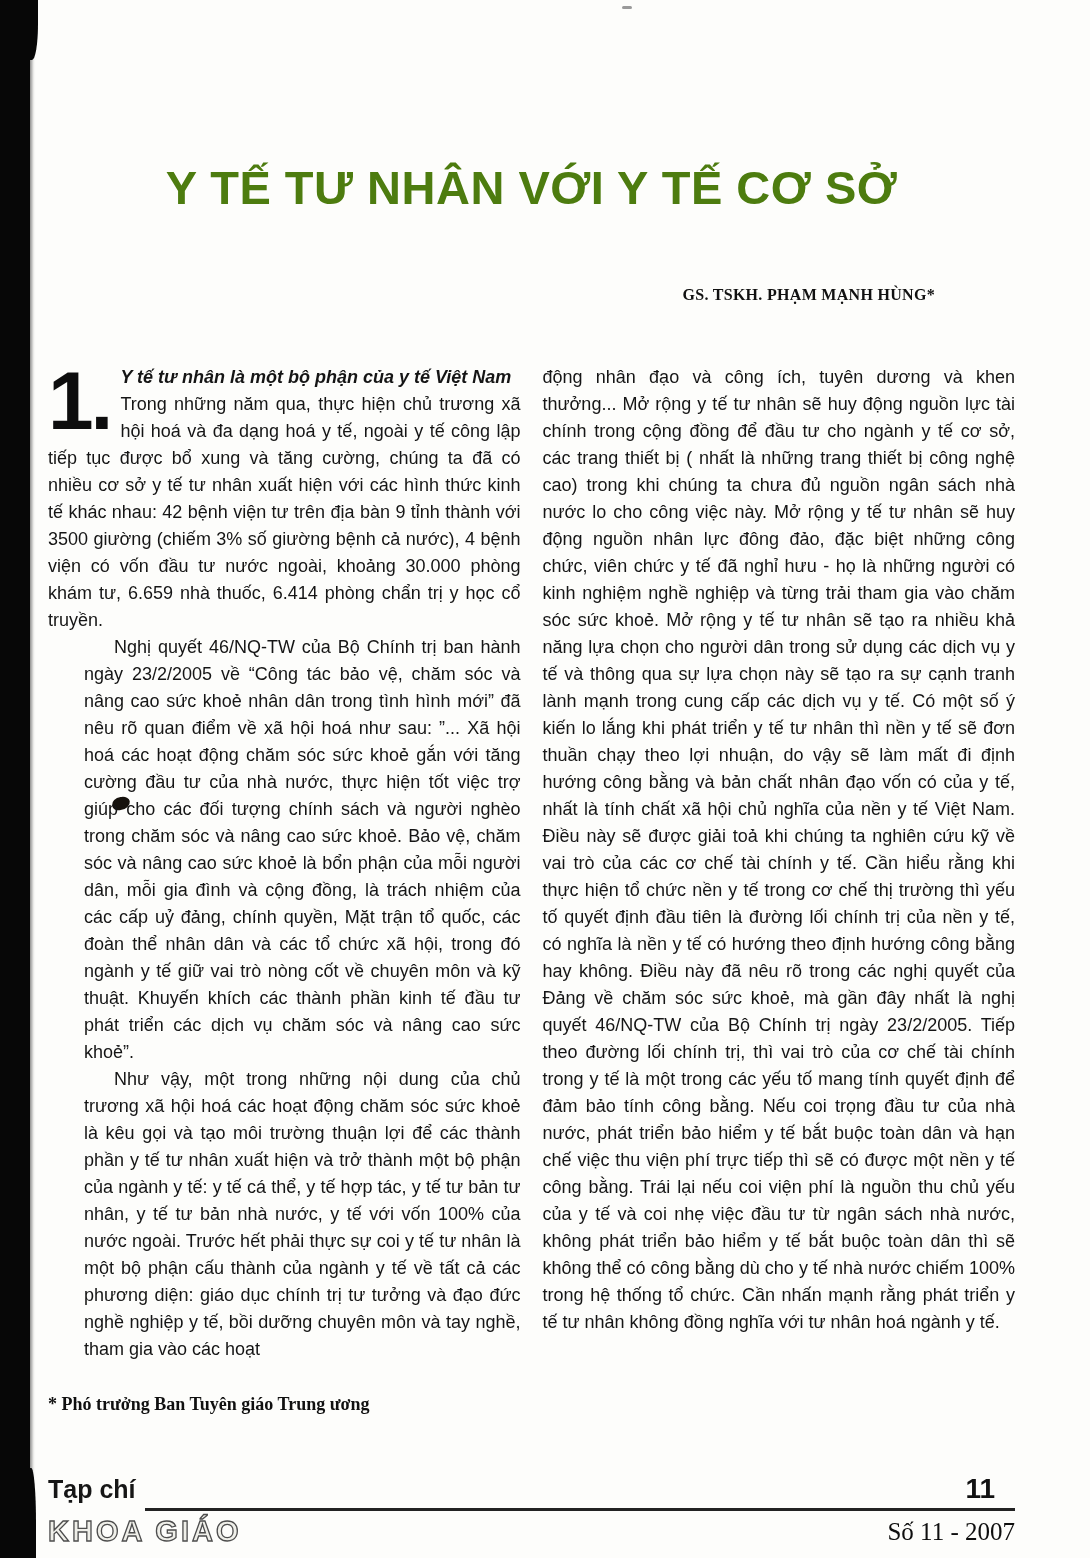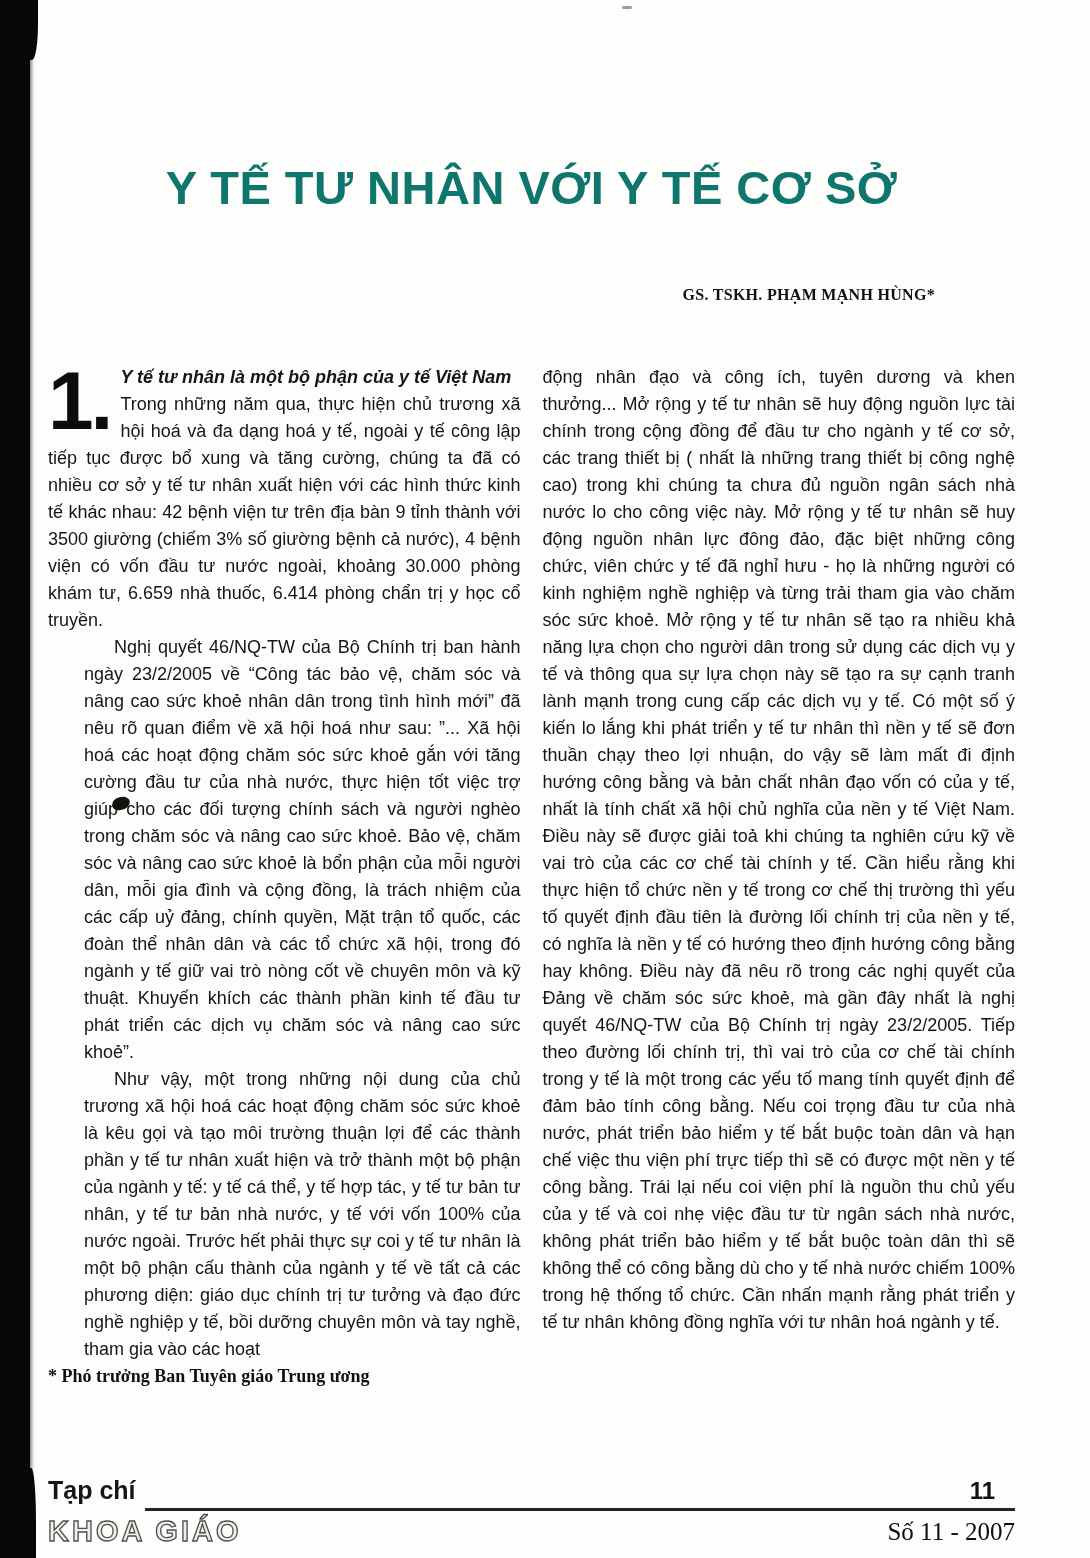--- a/index.html
+++ b/index.html
@@ -58,21 +58,21 @@
     width: 967px;
   }
 
   .title {
     margin-top: 160px;
     text-align: center;
     font-size: 47px;
     line-height: 1.2;
     font-weight: 700;
     letter-spacing: 0.5px;
-    color: #0f766e;
+    color: #4d7c0f;
   }
 
   .author {
     margin-top: 70px;
     text-align: right;
     padding-right: 80px;
     font-family: "Liberation Serif", serif;
     font-weight: 700;
     font-size: 16px;
     letter-spacing: 0.3px;
@@ -106,20 +106,21 @@
     color: #0d0d0d;
   }
 
   .sec-head {
     display: block;
     font-weight: 700;
     font-style: italic;
   }
 
   .footnote {
+    margin-top: 28px;
     font-family: "Liberation Serif", serif;
     font-weight: 700;
     font-size: 18px;
     color: #101010;
   }
 
   .ink-blot {
     position: absolute;
     left: 112px; top: 797px;
     width: 18px; height: 13px;
@@ -141,21 +142,21 @@
     align-items: center;
   }
 
   .f-journal {
     font-size: 25px;
     font-weight: 700;
     color: #161616;
   }
 
   .f-page {
-    font-size: 24px;
+    font-size: 28px;
     font-weight: 700;
     padding-right: 20px;
     color: #111111;
   }
 
   .f-rule {
     height: 0;
     border-top: 3px solid #232323;
     margin: 3px 0 4px 97px;
   }

